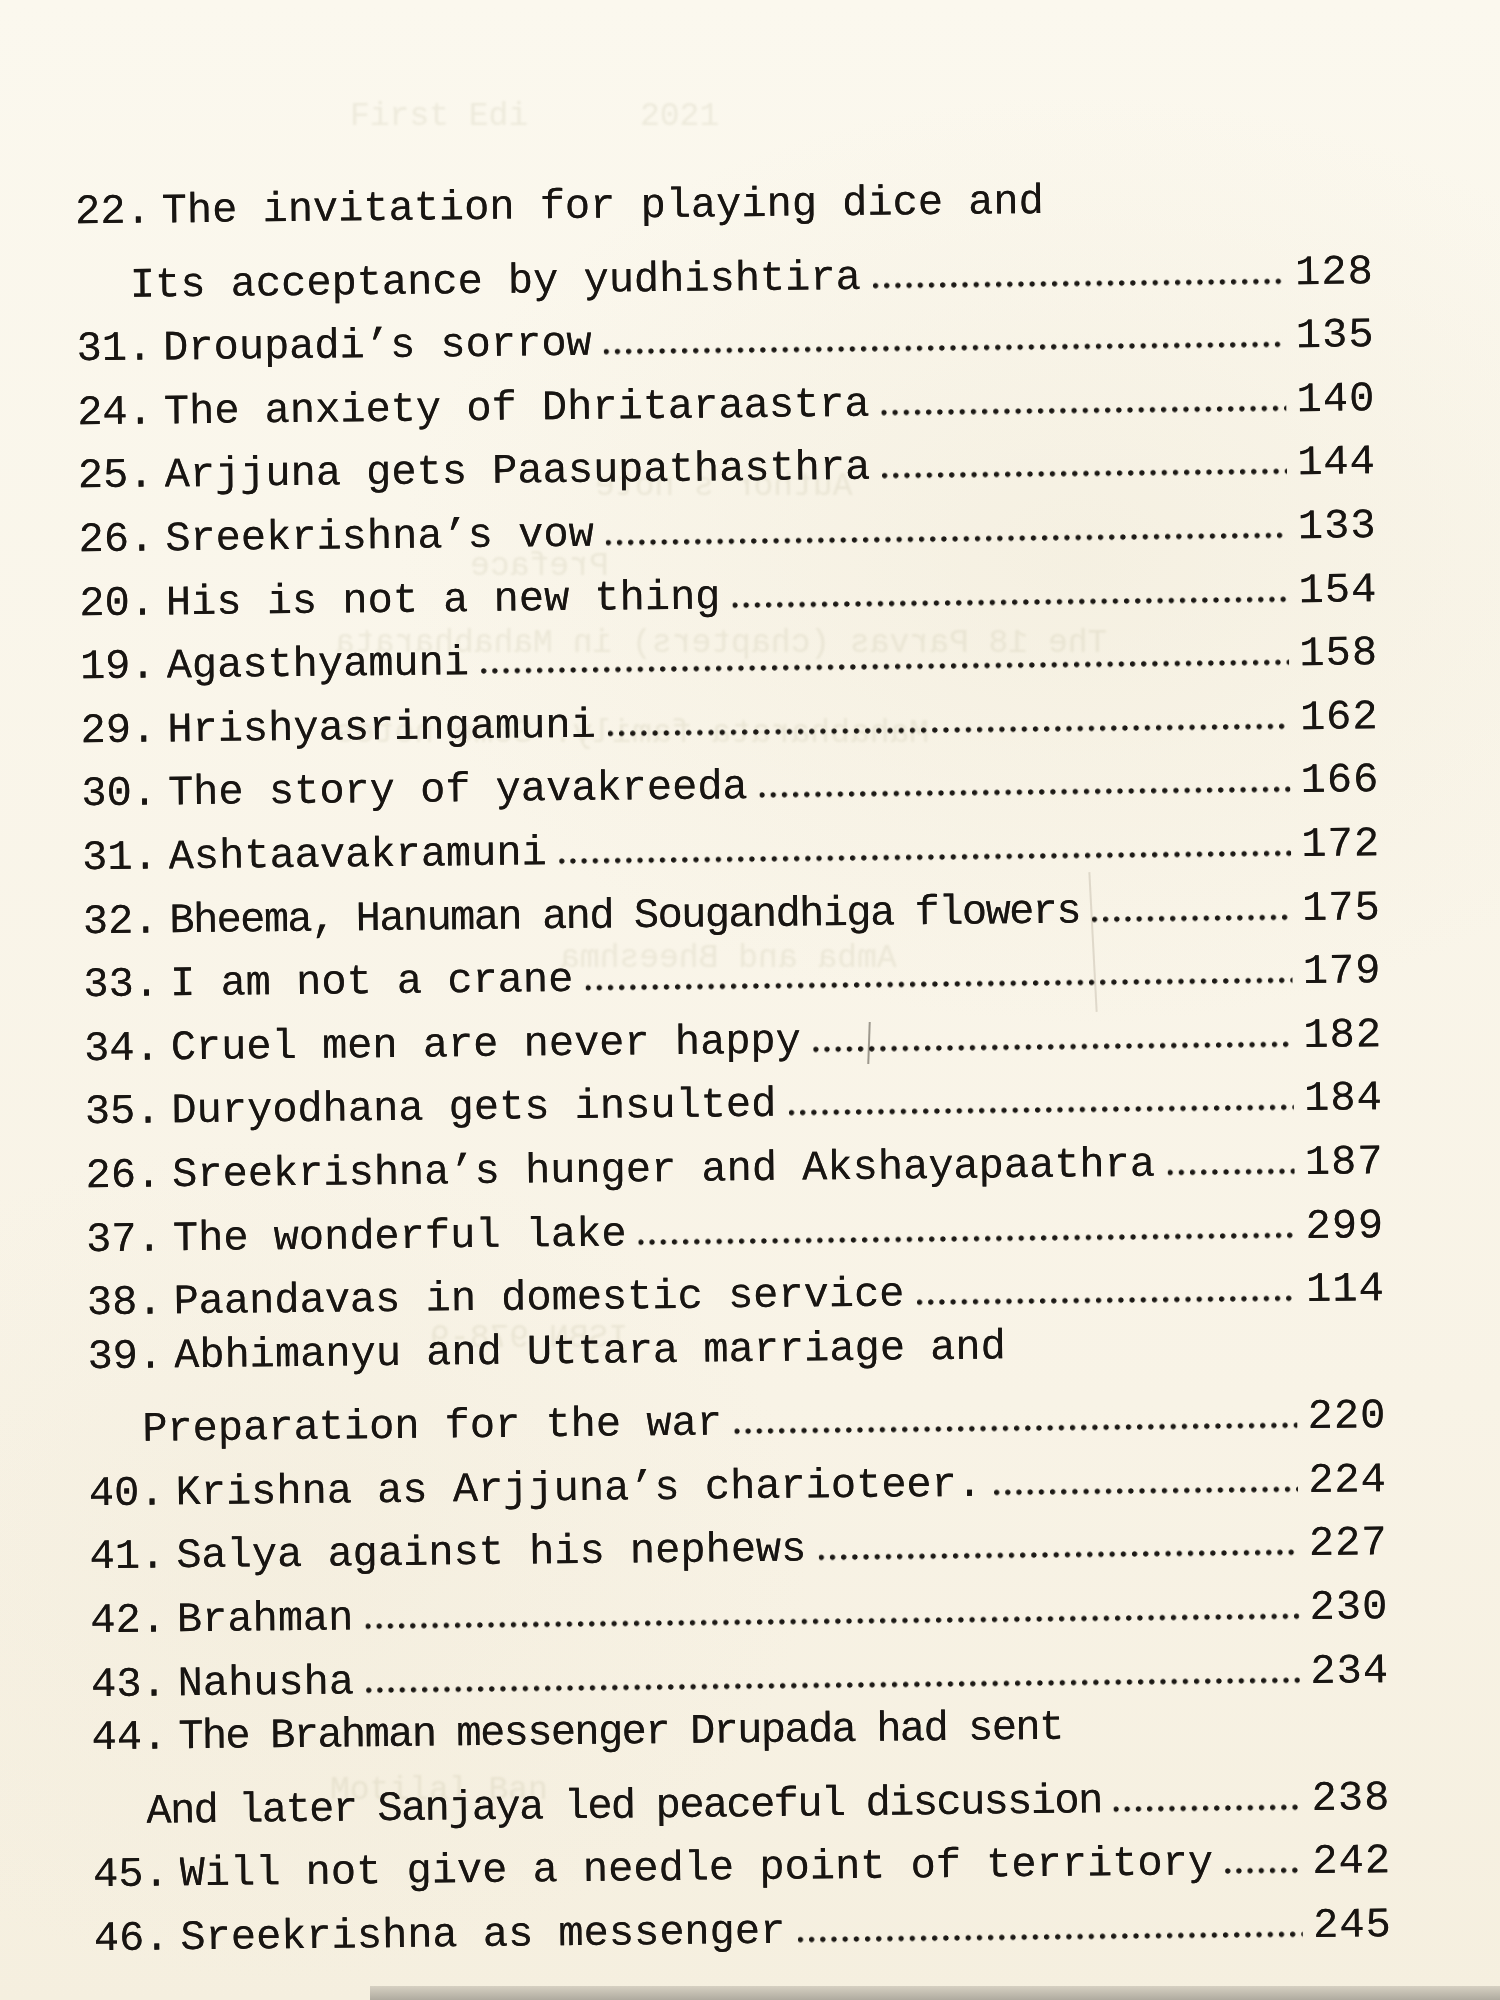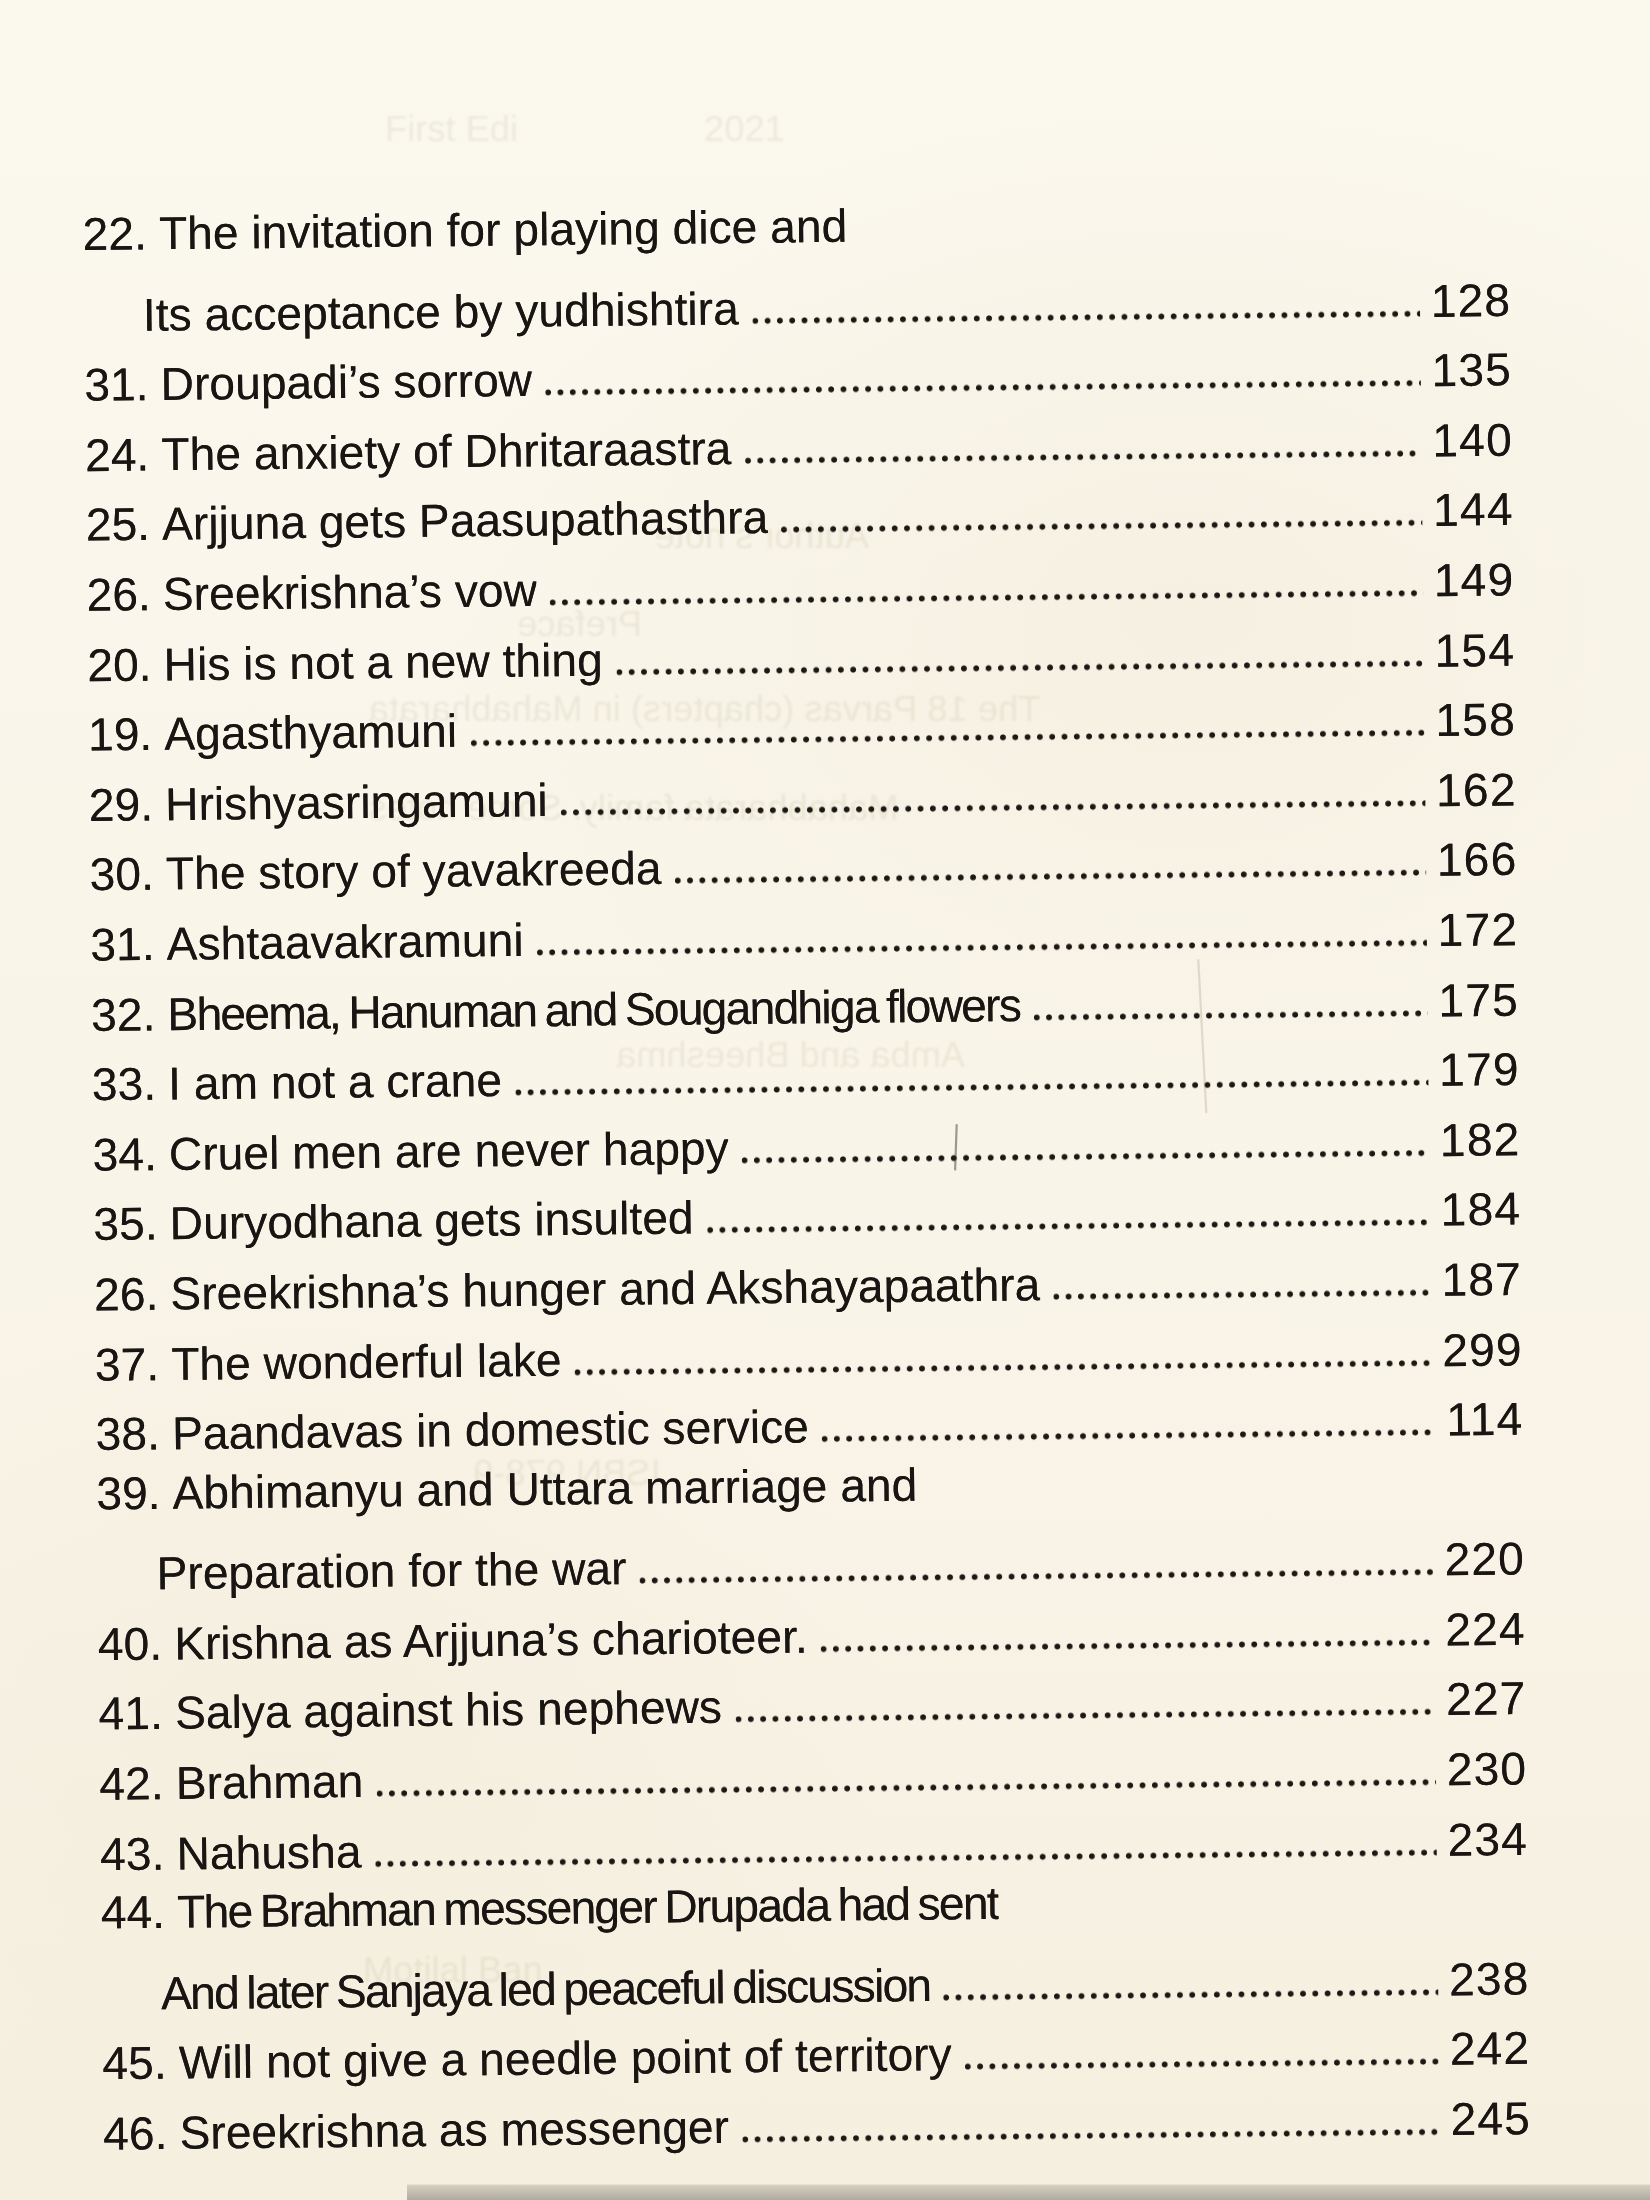--- a/index.html
+++ b/index.html
@@ -1,20 +1,20 @@
 <!DOCTYPE html>
 <html><head>
 <meta charset="utf-8">
 <style>
   html,body{margin:0;padding:0;background:#e8e4d8;}
   .page{
     position:relative;
     width:1500px;height:2000px;
     overflow:hidden;
-    font-family:Liberation Sans, sans-serif;
+    font-family:Liberation Mono, monospace;
     background:
       radial-gradient(1100px 750px at 72% 28%, rgba(236,229,208,0.35), rgba(0,0,0,0) 62%),
       radial-gradient(900px 700px at 18% 78%, rgba(238,231,212,0.30), rgba(0,0,0,0) 60%),
       linear-gradient(#fbf8ee, #f8f3e6 70%, #f5efdf);
   }
   .ghost-layer{position:absolute;inset:0;pointer-events:none;}
   .ghost{
     position:absolute;
     font-size:33px;
     color:#8e8a5e;
@@ -112,21 +112,21 @@
       <div class="row">
     <span class="num">25.</span>
     <span class="title">Arjjuna gets Paasupathasthra</span>
     <span class="leader"></span>
     <span class="pg">144</span>
   </div>
       <div class="row">
     <span class="num">26.</span>
     <span class="title">Sreekrishna’s vow</span>
     <span class="leader"></span>
-    <span class="pg">149</span>
+    <span class="pg">133</span>
   </div>
       <div class="row">
     <span class="num">20.</span>
     <span class="title">His is not a new thing</span>
     <span class="leader"></span>
     <span class="pg">154</span>
   </div>
       <div class="row">
     <span class="num">19.</span>
     <span class="title">Agasthyamuni</span>

